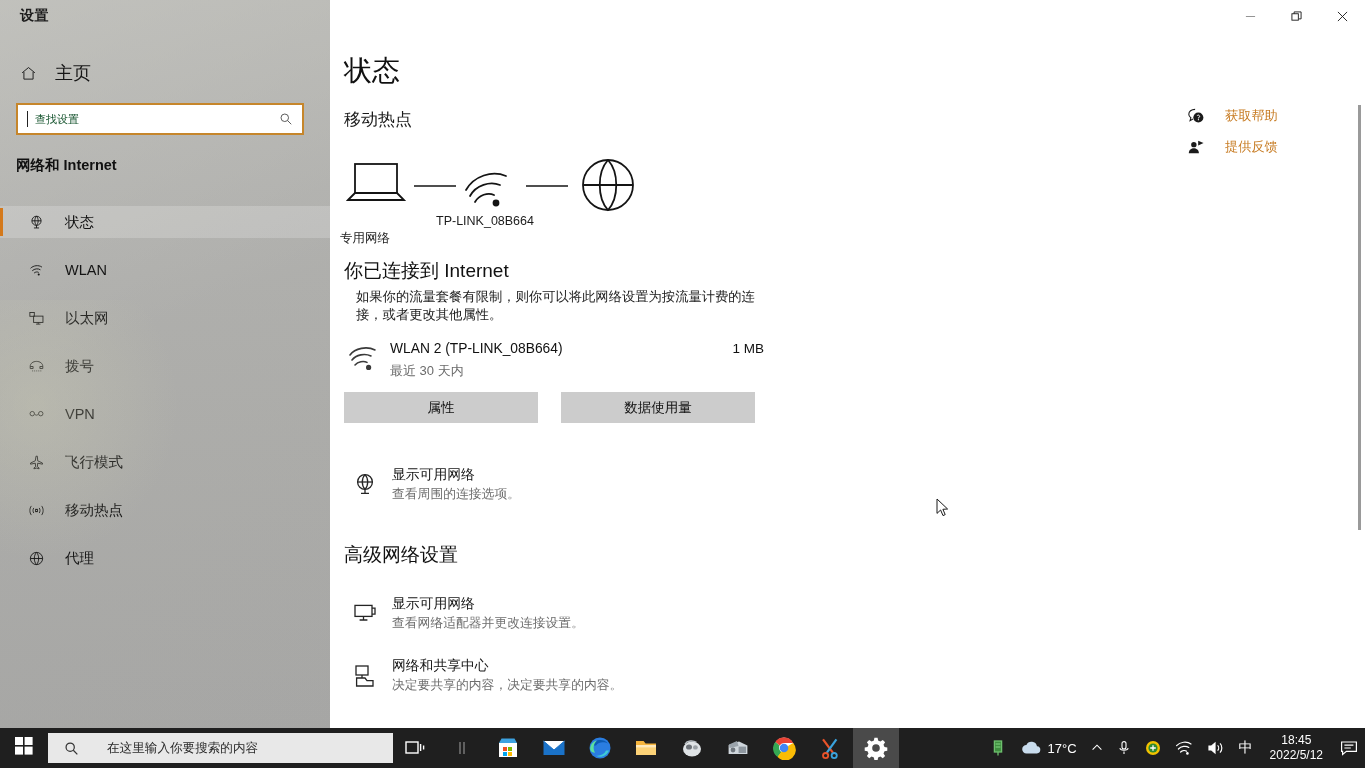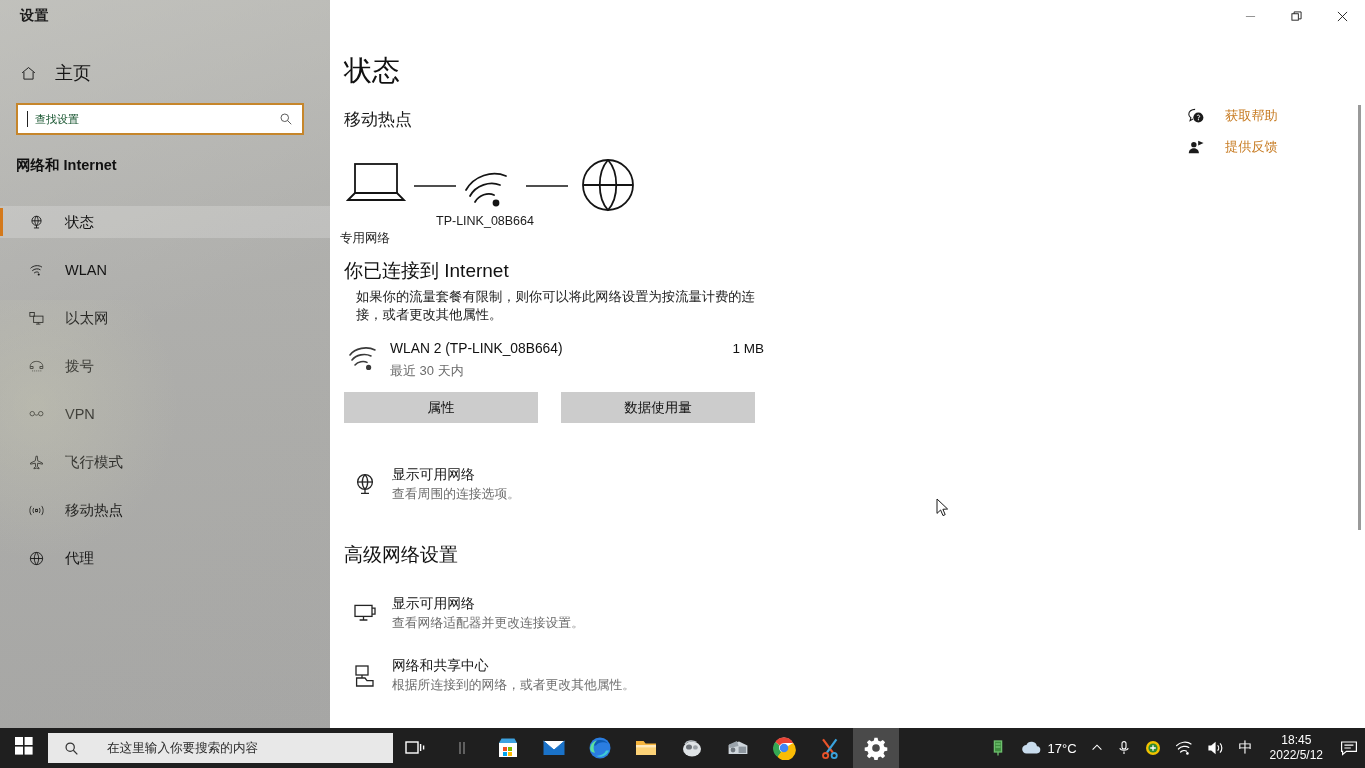--- a/index.html
+++ b/index.html
@@ -374,21 +374,21 @@
 
     <div class="link-row" style="top:657px;">
       <span class="l-ico">
         <svg viewBox="0 0 26 26" fill="none" stroke="#242424" stroke-width="1.3">
           <rect x="4" y="3" width="12" height="9"></rect>
           <path d="M10 12 V15"></path>
           <path d="M4.6 15 H13 l2 2.6 h6 v5.4 H4.6 Z"></path>
         </svg>
       </span>
       <span class="l-title">网络和共享中心</span>
-      <span class="l-sub">根据所连接到的网络，或者更改其他属性。</span>
+      <span class="l-sub">决定要共享的内容，决定要共享的内容。</span>
     </div>
 
     <div class="scrollbar"></div>
 
     <div class="help-links">
       <div class="help-item">
         <span class="h-ico">
           <svg viewBox="0 0 20 20" fill="none" stroke="#1b1b1b" stroke-width="1.2">
             <path d="M9 2.6 C4.8 2.6 2 5 2 8 C2 9.6 2.9 11 4.3 12 L3.4 15.2 L6.6 13.4"></path>
             <circle cx="12.6" cy="11.6" r="5.6" fill="#1b1b1b" stroke="none"></circle>

